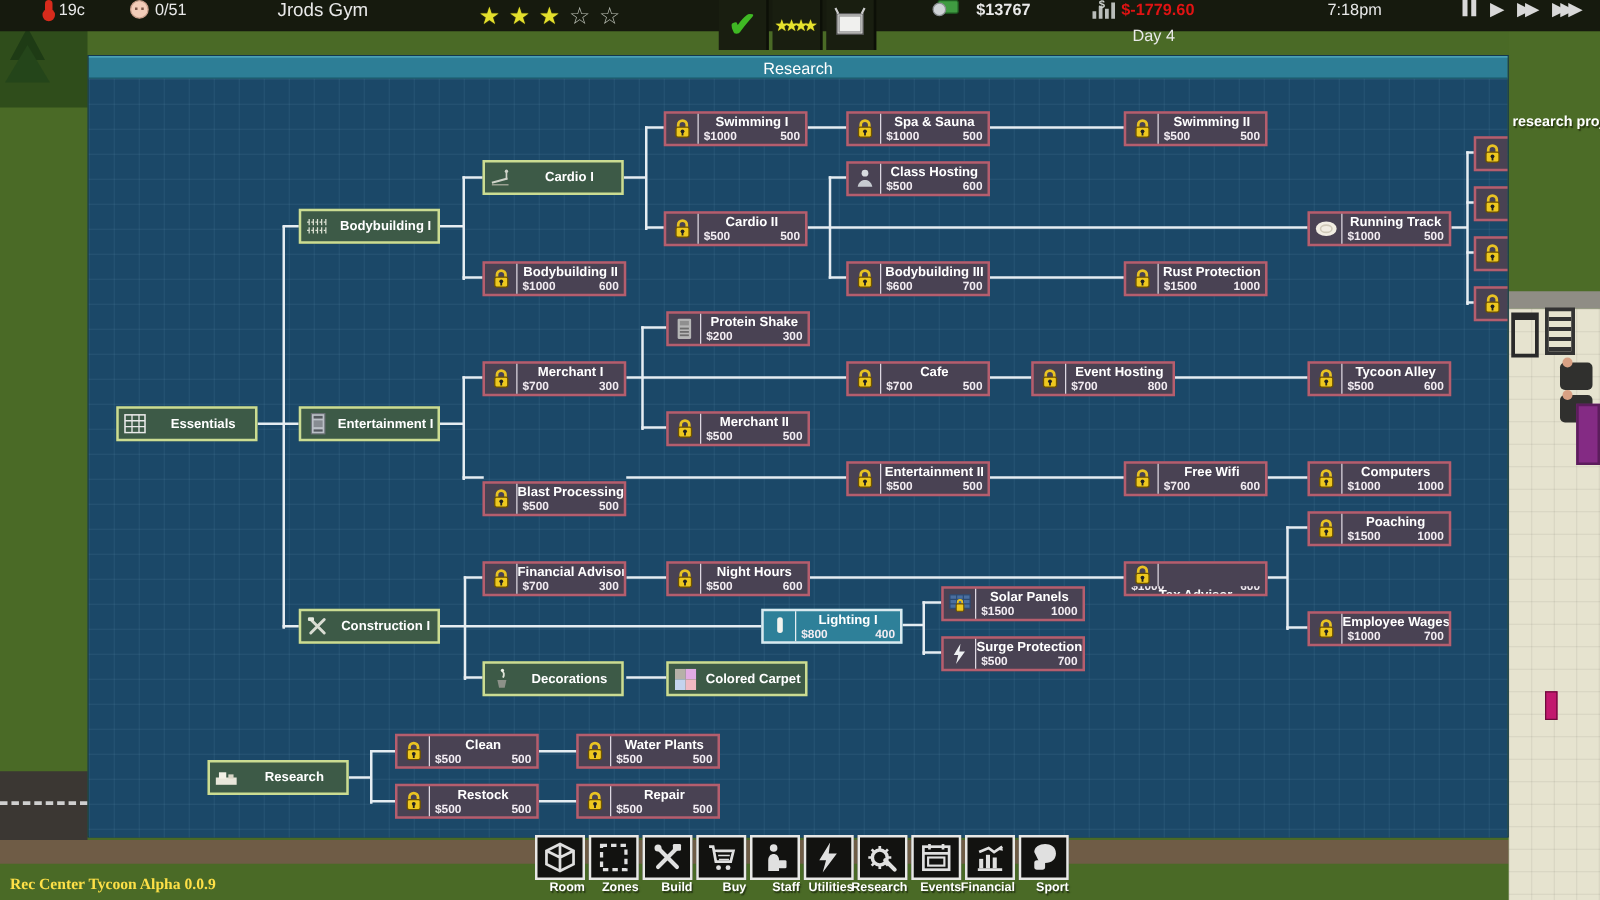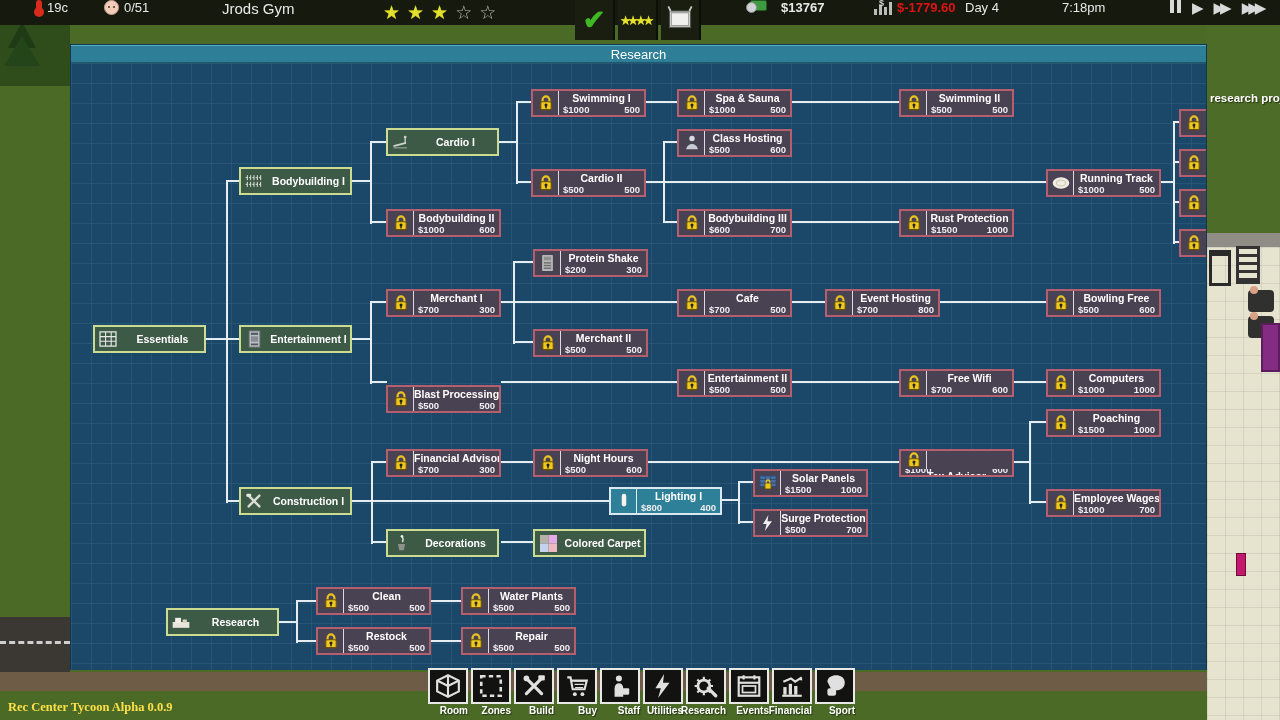--- a/index.html
+++ b/index.html
@@ -150,21 +150,21 @@
     <div class="group" style="left:874px;">
       <div class="chart-ico">
         <i style="left:0;height:6px;"></i>
           <i style="left:5px;height:10px;"></i>
           <i style="left:10px;height:8px;"></i>
           <i style="left:15px;height:13px;"></i>
           <em>$</em>
       </div>
       <span id="profit-value">$-1779.60</span>
     </div>
-    <div class="group" style="left:965px;">
+    <div class="group" style="left:906px;margin-top:21px;">
       <span>Day 4</span>
     </div>
     <div class="group" style="left:1062px;">
       <span>7:18pm</span>
     </div>
     <div class="group" style="left:1168px;gap:10px;">
       <span class="speed-btn">
           <span class="pause-bar"></span>
           <span class="pause-bar"></span>
         </span>
@@ -569,21 +569,21 @@
         <div class="node locked" style="left: 975px; top: 226px;">
           <div class="icon-cell">
             <svg width="18" height="18" viewBox="0 0 20 20">
               <path d="M6.2 9V6.5a3.8 3.8 0 0 1 7.6 0V9" fill="none" stroke="#e9c322" stroke-width="2.4"></path>
               <rect x="4.2" y="8.6" width="11.6" height="8.8" rx="1.6" fill="#eec81f" stroke="#6d5200" stroke-width="1.2"></rect>
               <circle cx="10" cy="12.3" r="1.7" fill="#222"></circle>
               <rect x="9.2" y="12.8" width="1.6" height="3.2" fill="#222"></rect>
             </svg>
           </div>
           <div class="nbody">
-            <div class="ntitle">Bowling Free</div>
+            <div class="ntitle">Tycoon Alley</div>
             <div class="nmeta">
               <span>$500</span>
               <span>600</span>
             </div>
           </div>
         </div>
         <div class="node locked" style="left: 462px; top: 266px;">
           <div class="icon-cell">
             <svg width="18" height="18" viewBox="0 0 20 20">
               <path d="M6.2 9V6.5a3.8 3.8 0 0 1 7.6 0V9" fill="none" stroke="#e9c322" stroke-width="2.4"></path>

